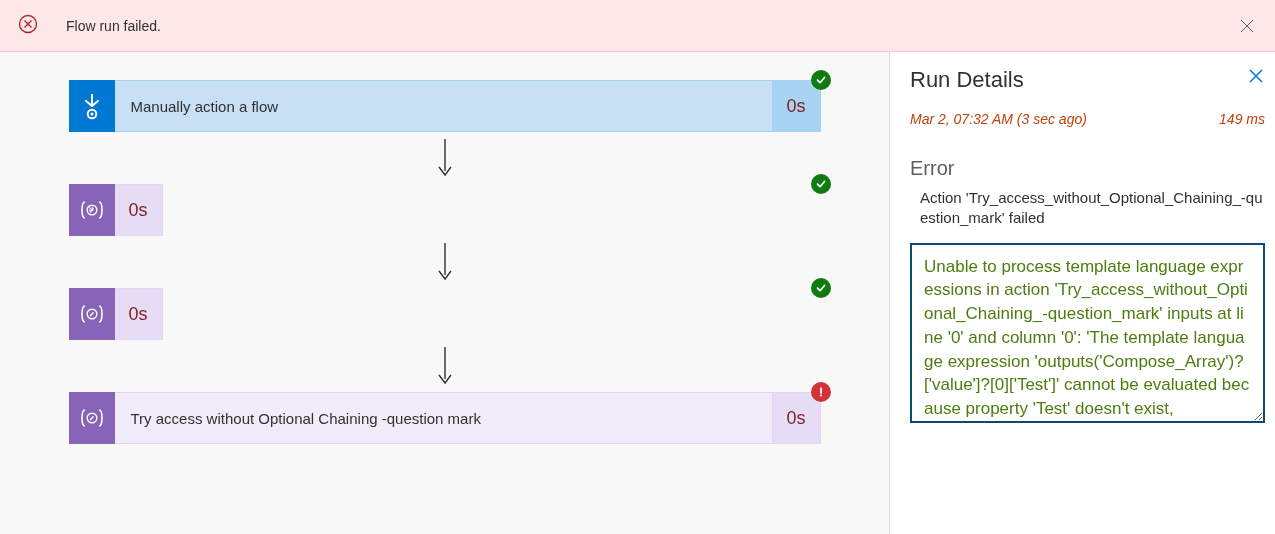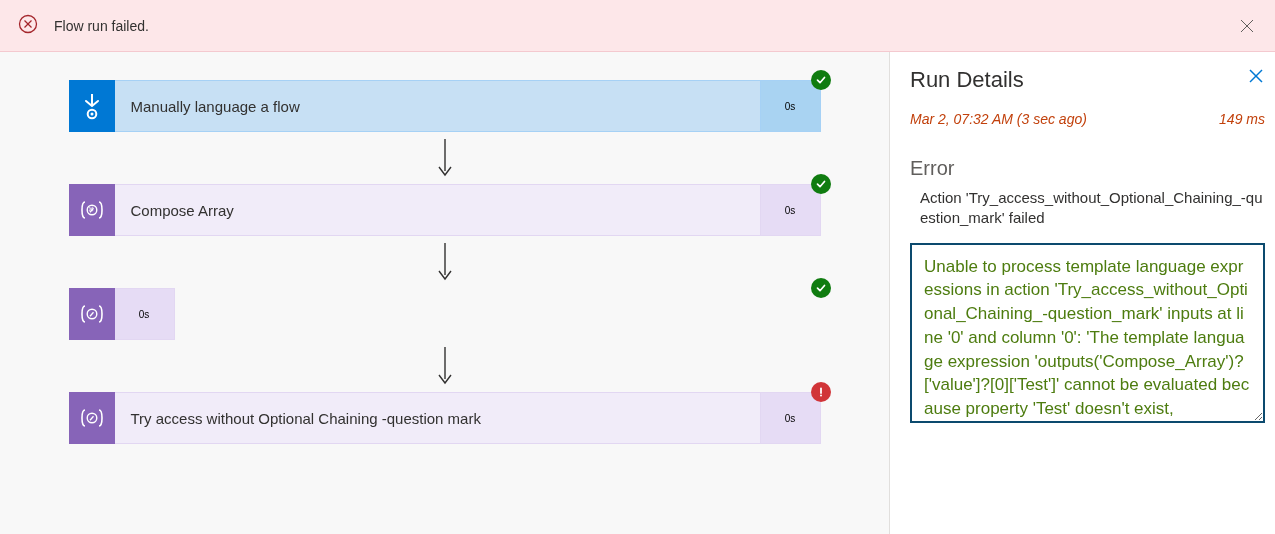--- a/index.html
+++ b/index.html
@@ -1,25 +1,25 @@
 <!DOCTYPE html>
 <html><head>
 <meta charset="utf-8">
 <style>
   * { box-sizing: border-box; margin: 0; padding: 0; }
   html, body { width: 1275px; height: 534px; font-family: "Segoe UI", -apple-system, sans-serif; background:#f8f8f8; overflow:hidden; color:#323130; }
-  .top-banner { height:52px; background:#fde7e9; border-bottom:1px solid #f4c9cf; display:flex; align-items:center; padding:0 18px; gap:16px; position:relative; }
+  .top-banner { height:52px; background:#fde7e9; border-bottom:1px solid #f4c9cf; display:flex; align-items:center; padding:0 18px; gap:28px; position:relative; }
   .top-banner .msg { font-size:14px; color:#323130; }
   .top-banner .close-btn { position:absolute; right:16px; top:14px; width:24px; height:24px; display:flex; align-items:center; justify-content:center; cursor:pointer; }
   .content { display:flex; height:calc(534px - 52px); }
   .canvas { flex:1; padding:28px 36px 0 36px; display:flex; flex-direction:column; align-items:center; }
   .step { width:752px; display:flex; align-items:stretch; position:relative; margin:0 auto; }
   .step-icon { width:46px; min-height:52px; display:flex; align-items:center; justify-content:center; }
   .step-body { flex:1; min-height:52px; display:flex; align-items:center; padding:0 16px; font-size:15px; border:1px solid; border-left:0; }
-  .step-time { width:60px; min-height:52px; display:flex; align-items:center; justify-content:center; font-size:10px; border:1px solid; border-left:0; color:#000000; }
+  .step-time { width:48px; min-height:52px; display:flex; align-items:center; justify-content:center; font-size:18px; border:1px solid; border-left:0; color:#7f1d1d; }
   .status-badge { position:absolute; top:-10px; right:-10px; width:20px; height:20px; border-radius:50%; display:flex; align-items:center; justify-content:center; }
   .status-badge.success { background:#107c10; }
   .status-badge.error { background:#d13438; }
   
   .step.trigger .step-icon { background:#0078d4; }
   .step.trigger .step-body { background:#c7e0f4; border-color:#a6d1f5; }
   .step.trigger .step-time { background:#a9d3f2; border-color:#a6d1f5; }
   
   .step.compose .step-icon { background:#8764b8; }
   .step.compose .step-body { background:#f1ecf9; border-color:#e2d7f2; }
@@ -63,21 +63,21 @@
 
     <div class="step trigger">
       <div class="step-icon">
         <svg width="22" height="28" viewBox="0 0 22 28">
             <path d="M11 2 L11 14" stroke="#fff" stroke-width="2" fill="none"></path>
             <path d="M5 9 L11 14 L17 9" stroke="#fff" stroke-width="2" fill="none" stroke-linejoin="round" stroke-linecap="round"></path>
             <circle cx="11" cy="22" r="4.3" fill="none" stroke="#fff" stroke-width="2"></circle>
             <circle cx="11" cy="22" r="1.5" fill="#fff"></circle>
           </svg>
       </div>
-      <div class="step-body">Manually language a flow</div>
+      <div class="step-body">Manually action a flow</div>
       <div class="step-time">0s</div>
       <div class="status-badge success">
         <svg width="12" height="12" viewBox="0 0 12 12">
             <path d="M2.5 6.2 L5 8.7 L9.5 3.5" stroke="#fff" stroke-width="1.7" fill="none" stroke-linecap="round" stroke-linejoin="round"></path>
           </svg>
       </div>
     </div>
 
     <div class="arrow">
       <svg width="18" height="42" viewBox="0 0 18 42">
@@ -89,21 +89,20 @@
     <div class="step compose">
       <div class="step-icon">
         <svg width="26" height="22" viewBox="0 0 26 22">
             <path d="M6 3 C3 3 3 8 3 11 C3 14 3 19 6 19" stroke="#fff" stroke-width="1.6" fill="none"></path>
             <path d="M20 3 C23 3 23 8 23 11 C23 14 23 19 20 19" stroke="#fff" stroke-width="1.6" fill="none"></path>
             <path d="M10 8 L14 12 M14 8 L10 12" stroke="#fff" stroke-width="1.4" opacity="0.6"></path>
             <circle cx="13" cy="11" r="4.8" stroke="#fff" stroke-width="1.4" fill="none"></circle>
             <path d="M11 13.2 L14.5 9.2" stroke="#fff" stroke-width="1.3"></path>
           </svg>
       </div>
-      <div class="step-body">Compose Array</div>
       <div class="step-time">0s</div>
       <div class="status-badge success">
         <svg width="12" height="12" viewBox="0 0 12 12">
             <path d="M2.5 6.2 L5 8.7 L9.5 3.5" stroke="#fff" stroke-width="1.7" fill="none" stroke-linecap="round" stroke-linejoin="round"></path>
           </svg>
       </div>
     </div>
 
     <div class="arrow">
       <svg width="18" height="42" viewBox="0 0 18 42">

